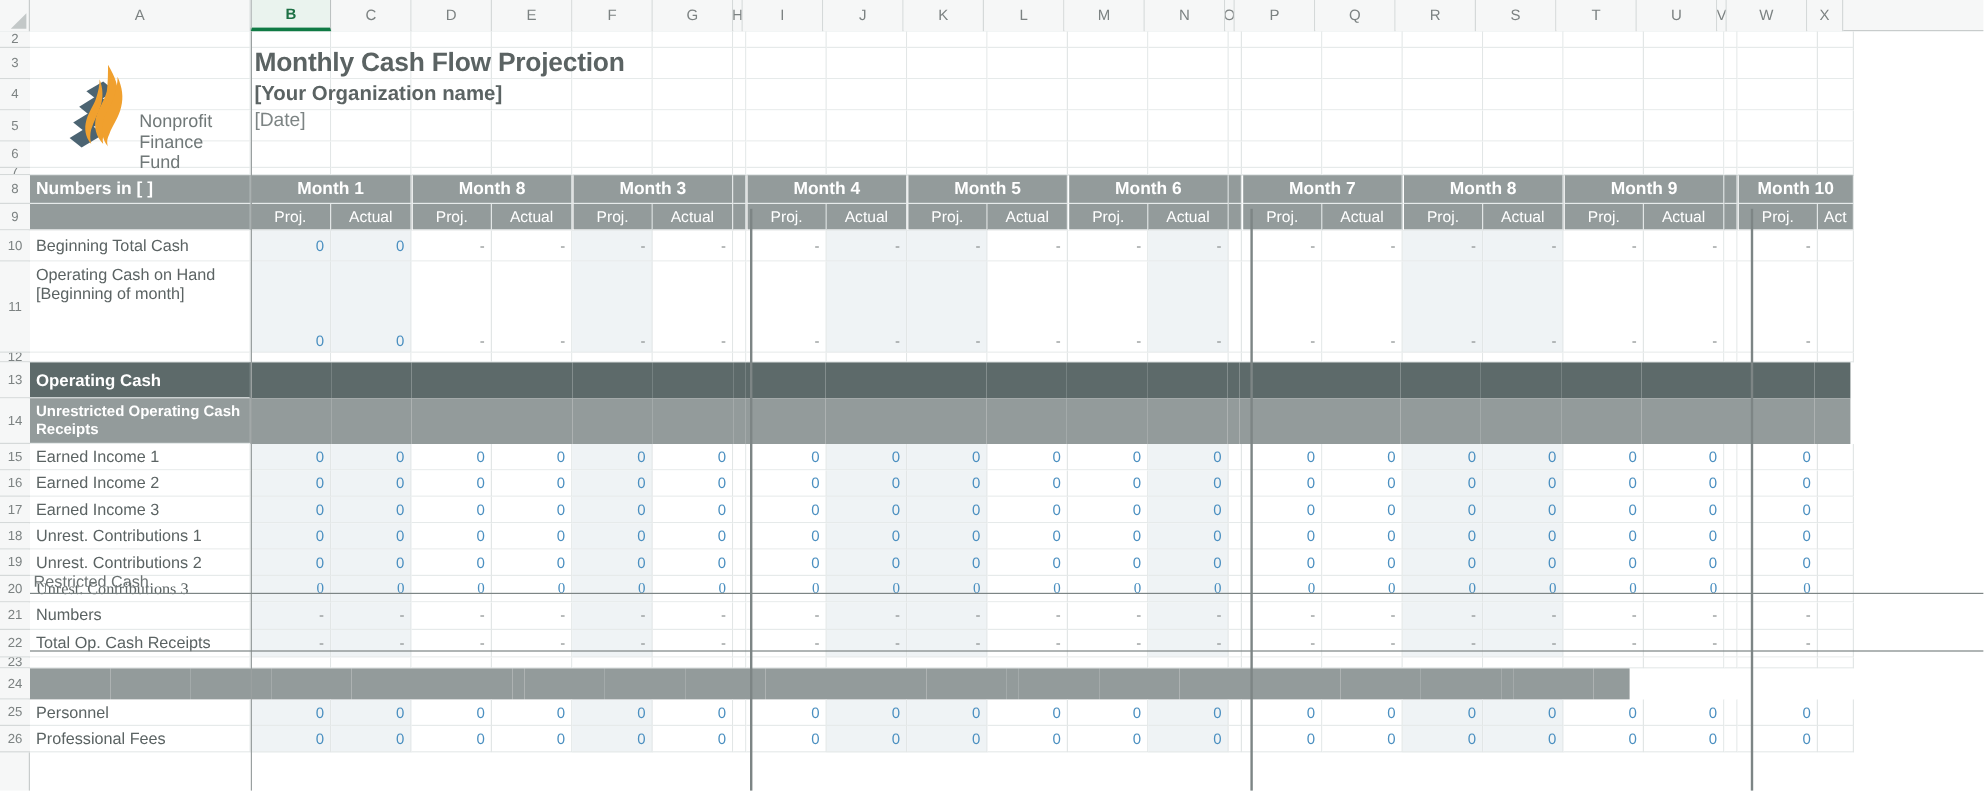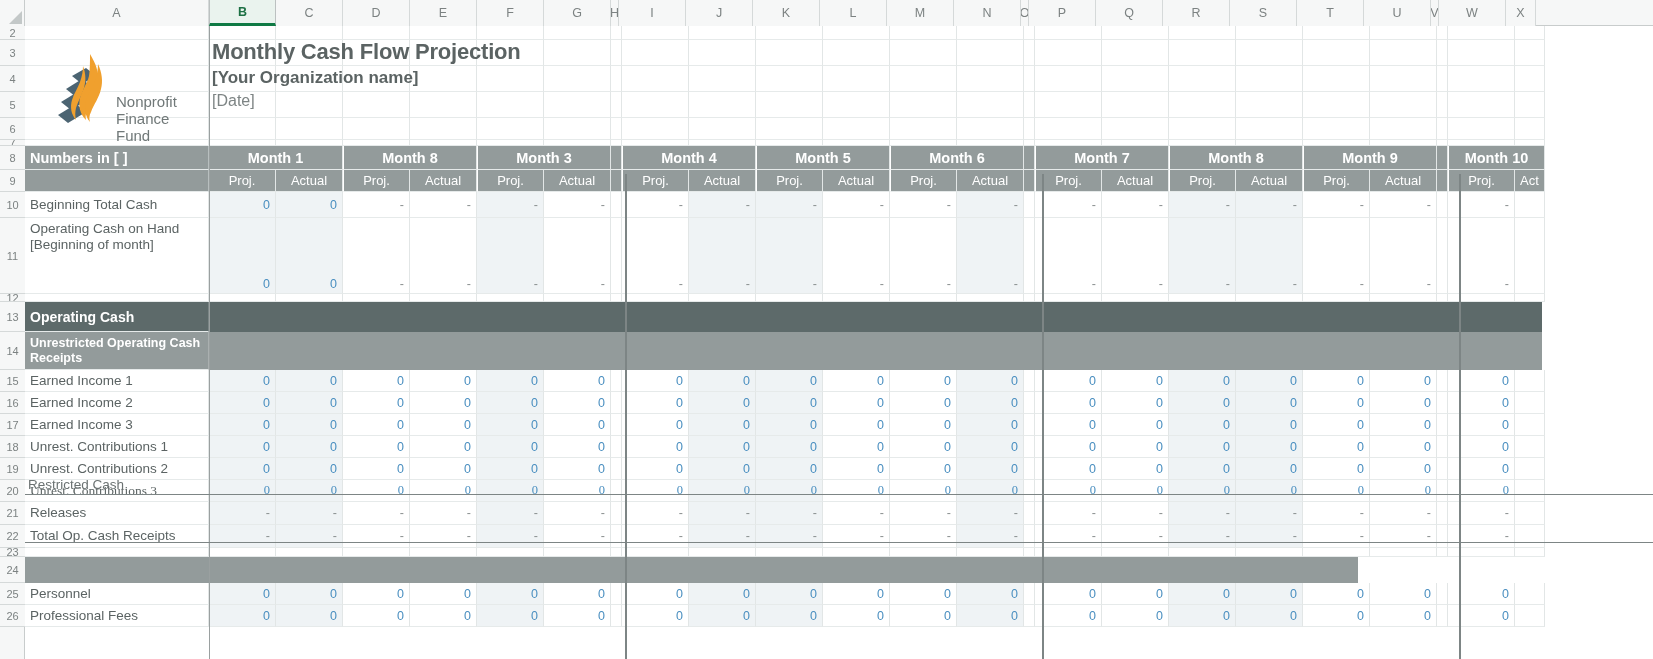--- a/index.html
+++ b/index.html
@@ -727,21 +727,21 @@
         <div class="cell num white" style="width: 67px; flex-basis: 67px; height: 22px;">0</div>
         <div class="cell num shade" style="width: 67px; flex-basis: 67px; height: 22px;">0</div>
         <div class="cell num shade" style="width: 67px; flex-basis: 67px; height: 22px;">0</div>
         <div class="cell num white" style="width: 67px; flex-basis: 67px; height: 22px;">0</div>
         <div class="cell num white" style="width: 67px; flex-basis: 67px; height: 22px;">0</div>
         <div class="cell plain" style="width: 8px; flex-basis: 8px; height: 22px;"></div>
         <div class="cell num white" style="width: 67px; flex-basis: 67px; height: 22px;">0</div>
         <div class="cell num white" style="width: 30px; flex-basis: 30px; height: 22px;"></div>
       </div>
       <div class="grow" style="height: 23px;">
-        <div class="cell lbl white" style="width: 184px; flex-basis: 184px; height: 23px; white-space: normal; line-height: 1.15;">Releases</div>
+        <div class="cell lbl white" style="width: 184px; flex-basis: 184px; height: 23px; white-space: normal; line-height: 1.15;">Numbers</div>
         <div class="cell dash shade" style="width: 67px; flex-basis: 67px; height: 23px;">-</div>
         <div class="cell dash shade" style="width: 67px; flex-basis: 67px; height: 23px;">-</div>
         <div class="cell dash white" style="width: 67px; flex-basis: 67px; height: 23px;">-</div>
         <div class="cell dash white" style="width: 67px; flex-basis: 67px; height: 23px;">-</div>
         <div class="cell dash shade" style="width: 67px; flex-basis: 67px; height: 23px;">-</div>
         <div class="cell dash white" style="width: 67px; flex-basis: 67px; height: 23px;">-</div>
         <div class="cell plain" style="width: 8px; flex-basis: 8px; height: 23px;"></div>
         <div class="cell dash white" style="width: 67px; flex-basis: 67px; height: 23px;">-</div>
         <div class="cell dash shade" style="width: 67px; flex-basis: 67px; height: 23px;">-</div>
         <div class="cell dash shade" style="width: 67px; flex-basis: 67px; height: 23px;">-</div>

